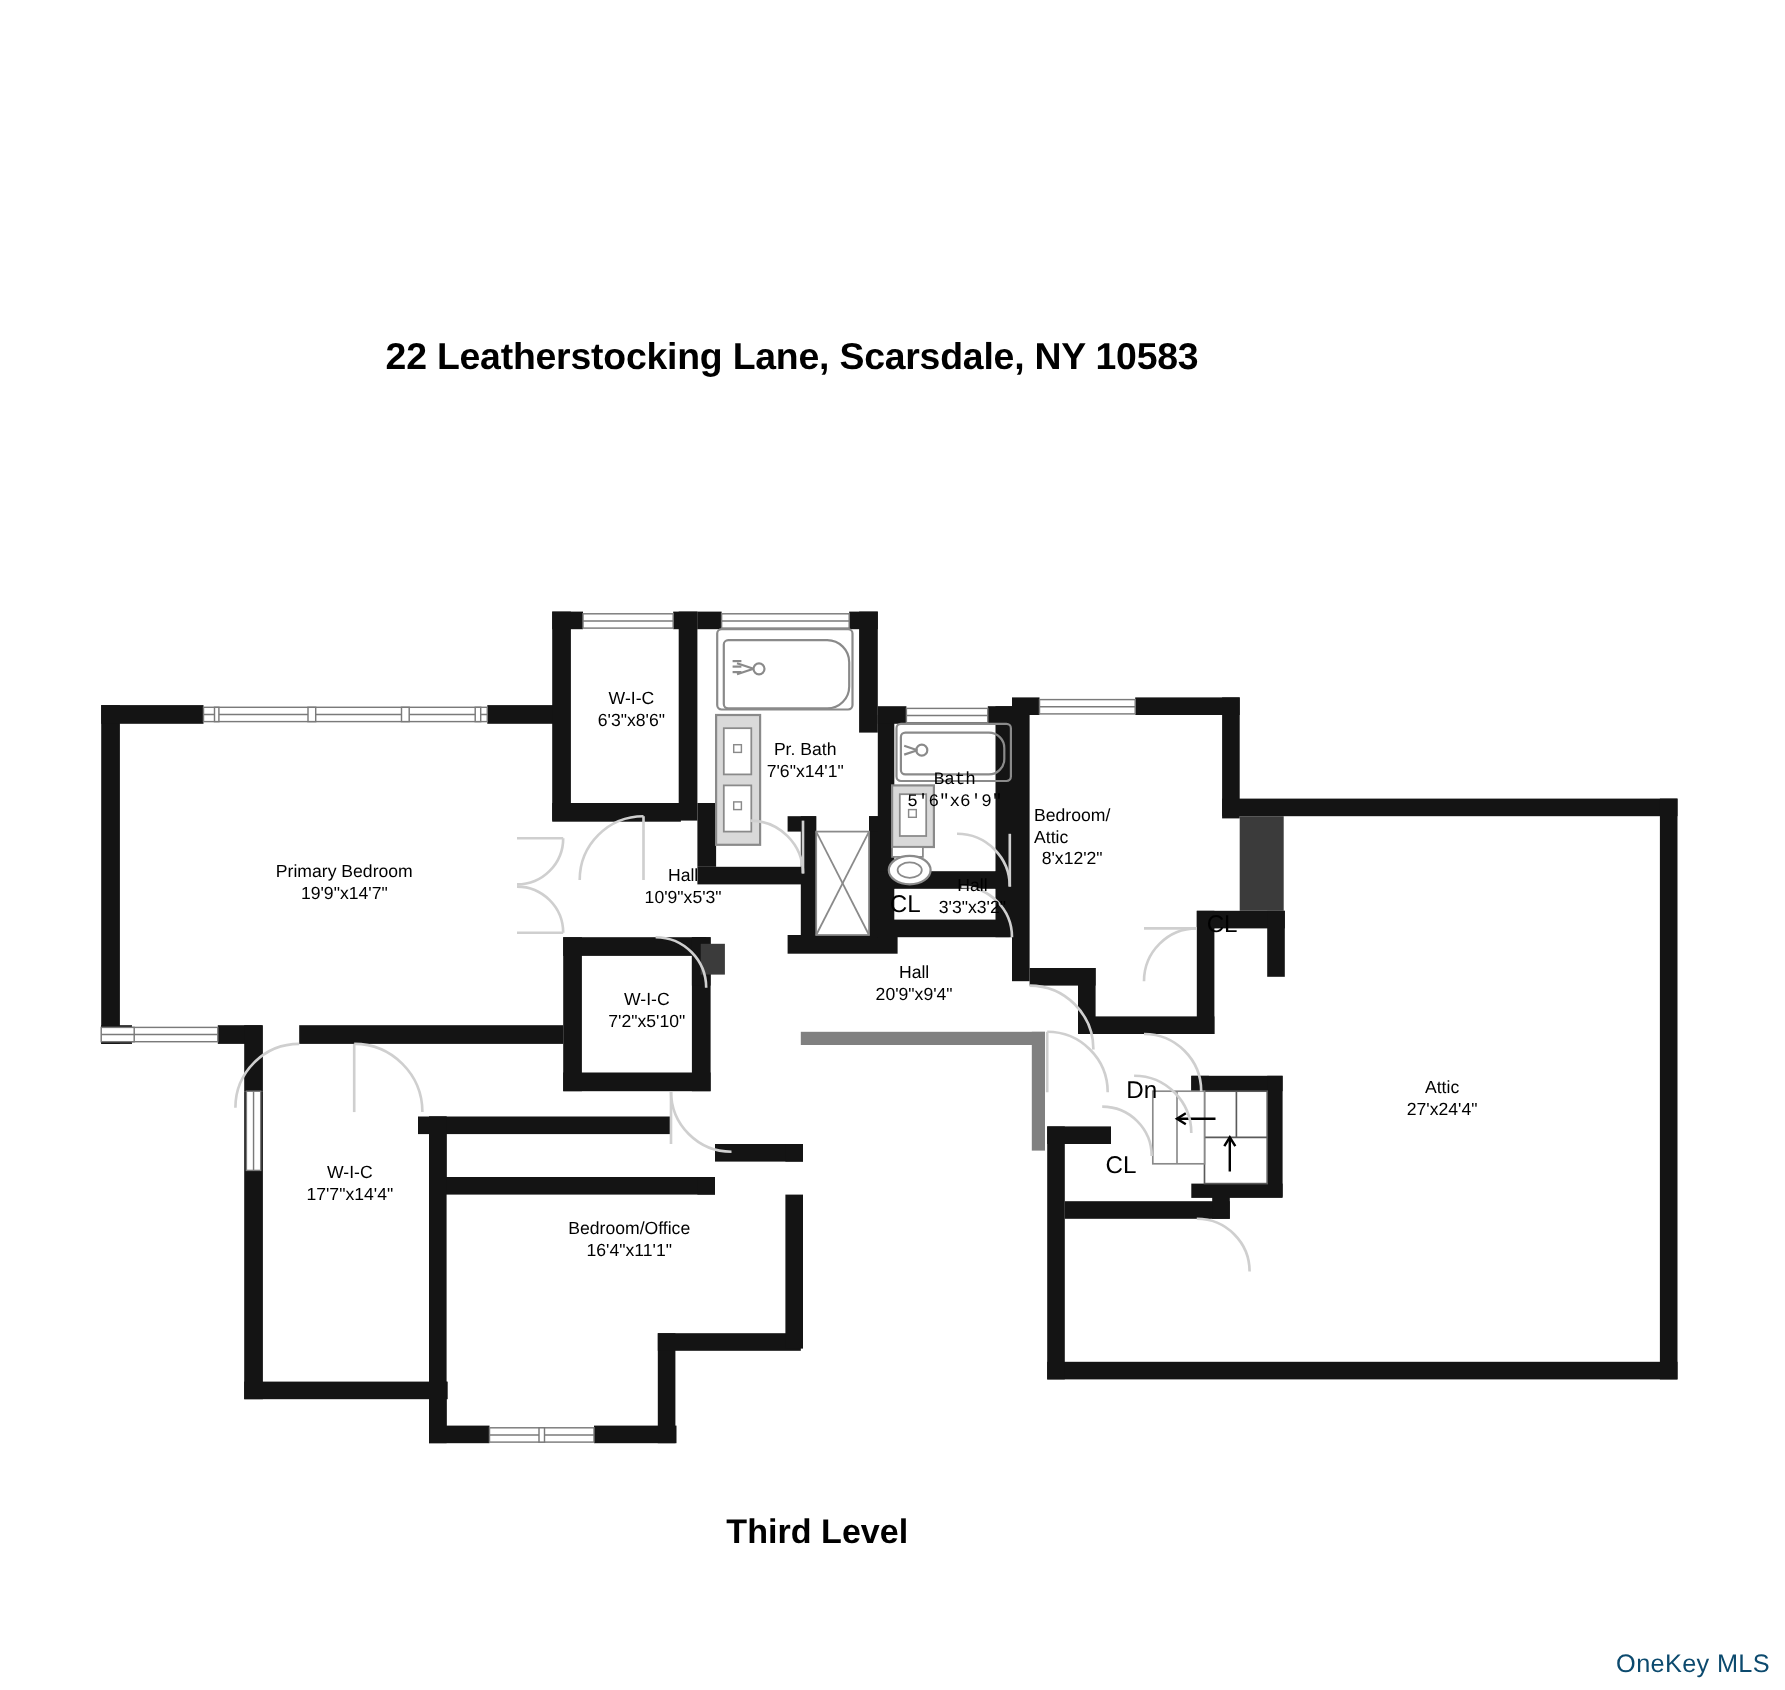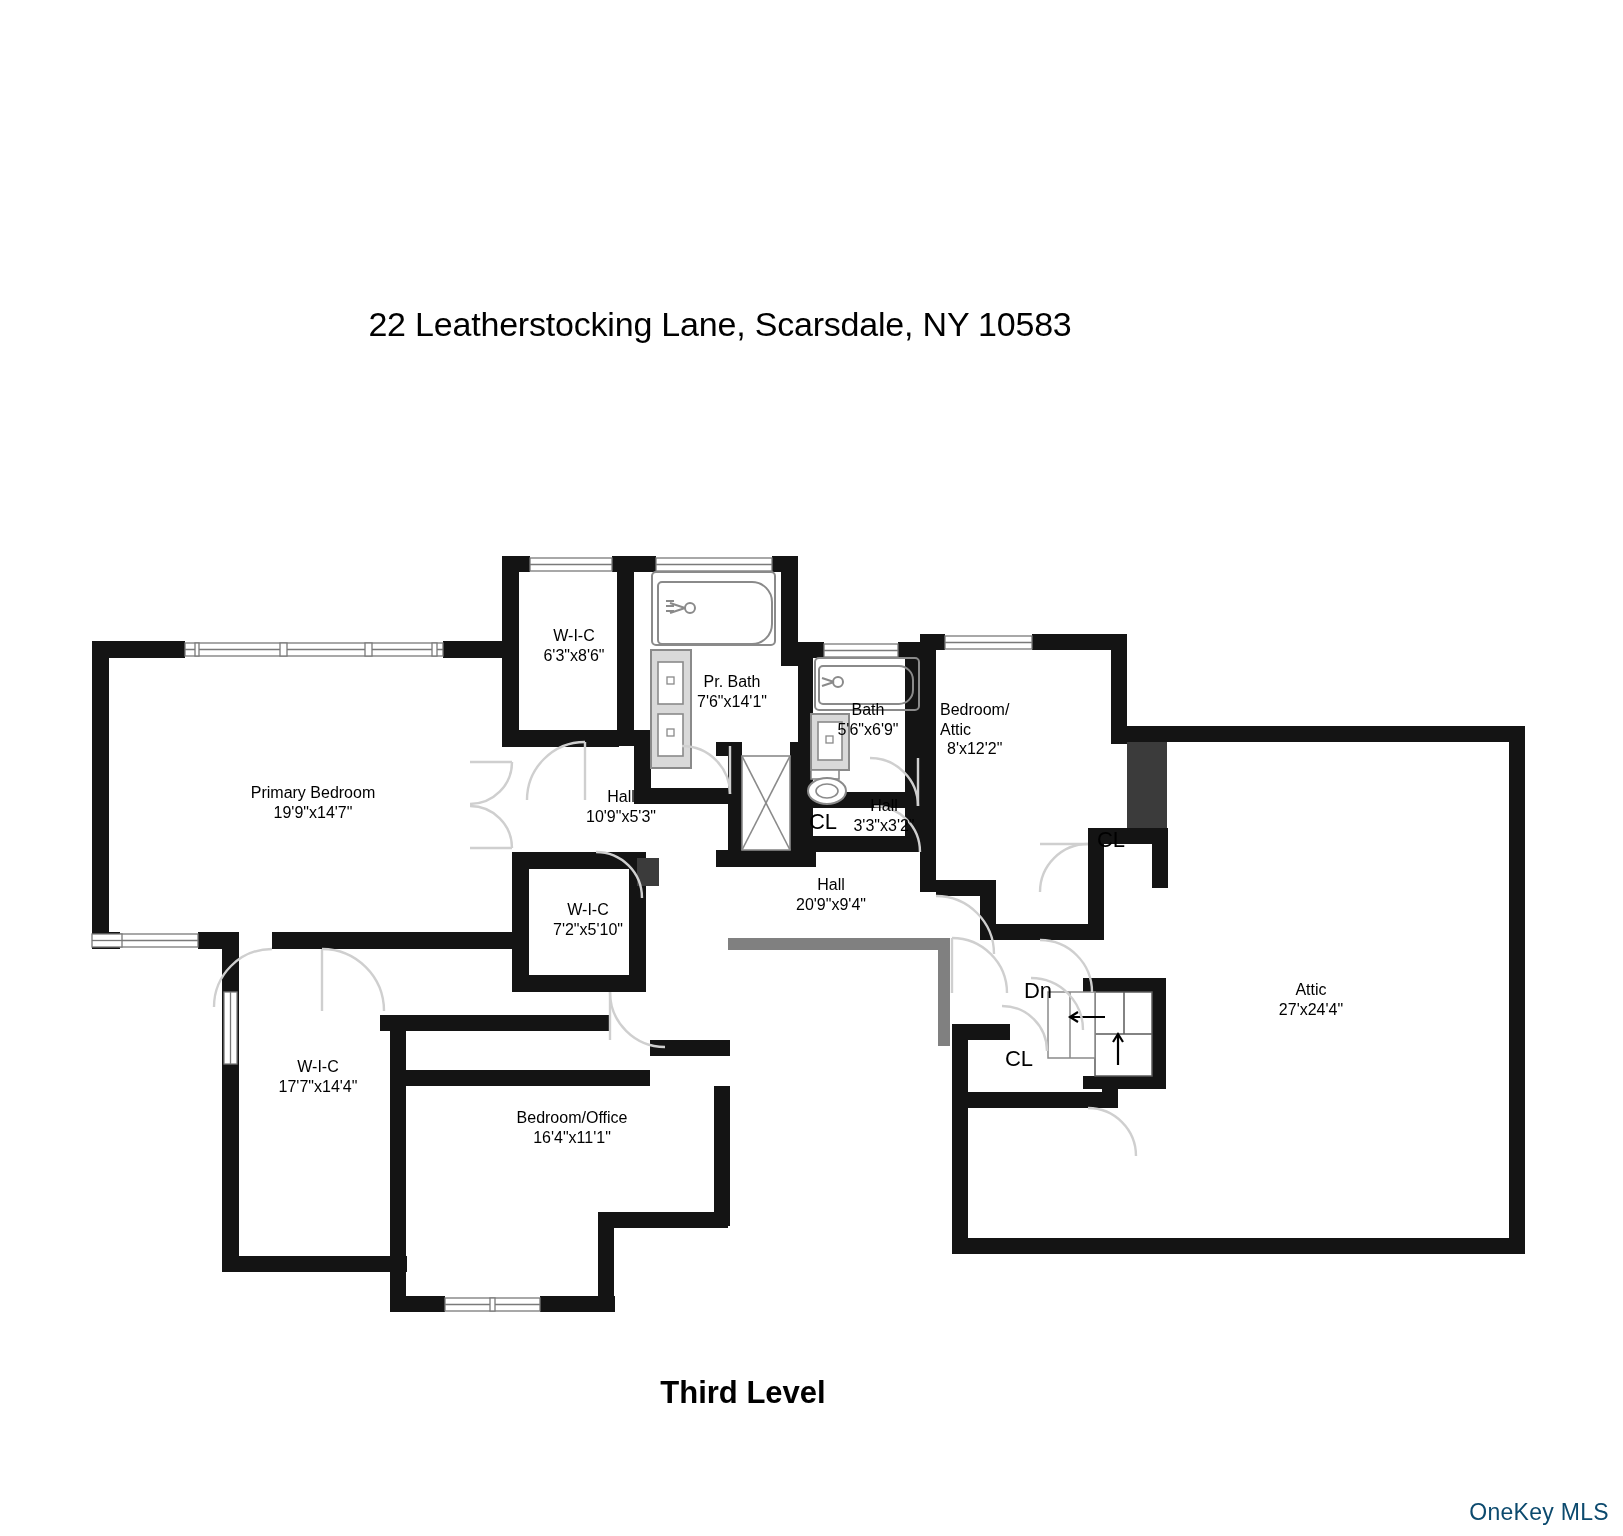--- a/index.html
+++ b/index.html
@@ -14,21 +14,21 @@
     font-family: "Liberation Sans", sans-serif;
     overflow: hidden;
   }
   #page-title {
     position: absolute;
     left: 0;
     top: 305px;
     width: 1440px;
     text-align: center;
     font-size: 34px;
-    font-weight: normal;
+    font-weight: bold;
     color: #000000;
     letter-spacing: -0.2px;
   }
   #level-title {
     position: absolute;
     left: 0;
     top: 1375px;
     width: 1390px;
     text-align: center;
     font-size: 31px;
@@ -56,21 +56,21 @@
     color: #000000;
     font-size: 16px;
     line-height: 1.22;
     white-space: nowrap;
     text-align: center;
     transform: translate(-50%, 0);
   }
   .room-label .nm { display: block; }
   .room-label .dim { display: block; }
   .room-label.small { font-size: 22px; }
-  .label-left { transform: translate(0,0); text-align: left; }
+  .label-left { transform: translate(0,0); text-align: left; margin-top: 32px; }
 </style>
 </head>
 <body>
 
 <div id="page-title">22 Leatherstocking Lane, Scarsdale, NY 10583</div>
 
 <svg id="floorplan-canvas" viewBox="0 0 1623 1536" xmlns="http://www.w3.org/2000/svg">
 
   <g fill="#141414">
 
@@ -346,21 +346,21 @@
   <div class="room-label" style="left:574px; top:626px;">
     <span class="nm">W-I-C</span>
     <span class="dim">6'3"x8'6"</span>
   </div>
 
   <div class="room-label" style="left:732px; top:672px;">
     <span class="nm">Pr. Bath</span>
     <span class="dim">7'6"x14'1"</span>
   </div>
 
-  <div class="room-label" style="left:868px; top:700px;">
+  <div class="room-label" style="left:868px; top:700px;font-family:Liberation Mono, monospace;">
     <span class="nm">Bath</span>
     <span class="dim">5'6"x6'9"</span>
   </div>
 
   <div class="room-label" style="left:621px; top:787px;">
     <span class="nm">Hall</span>
     <span class="dim">10'9"x5'3"</span>
   </div>
 
   <div class="room-label" style="left:884px; top:796px;">

